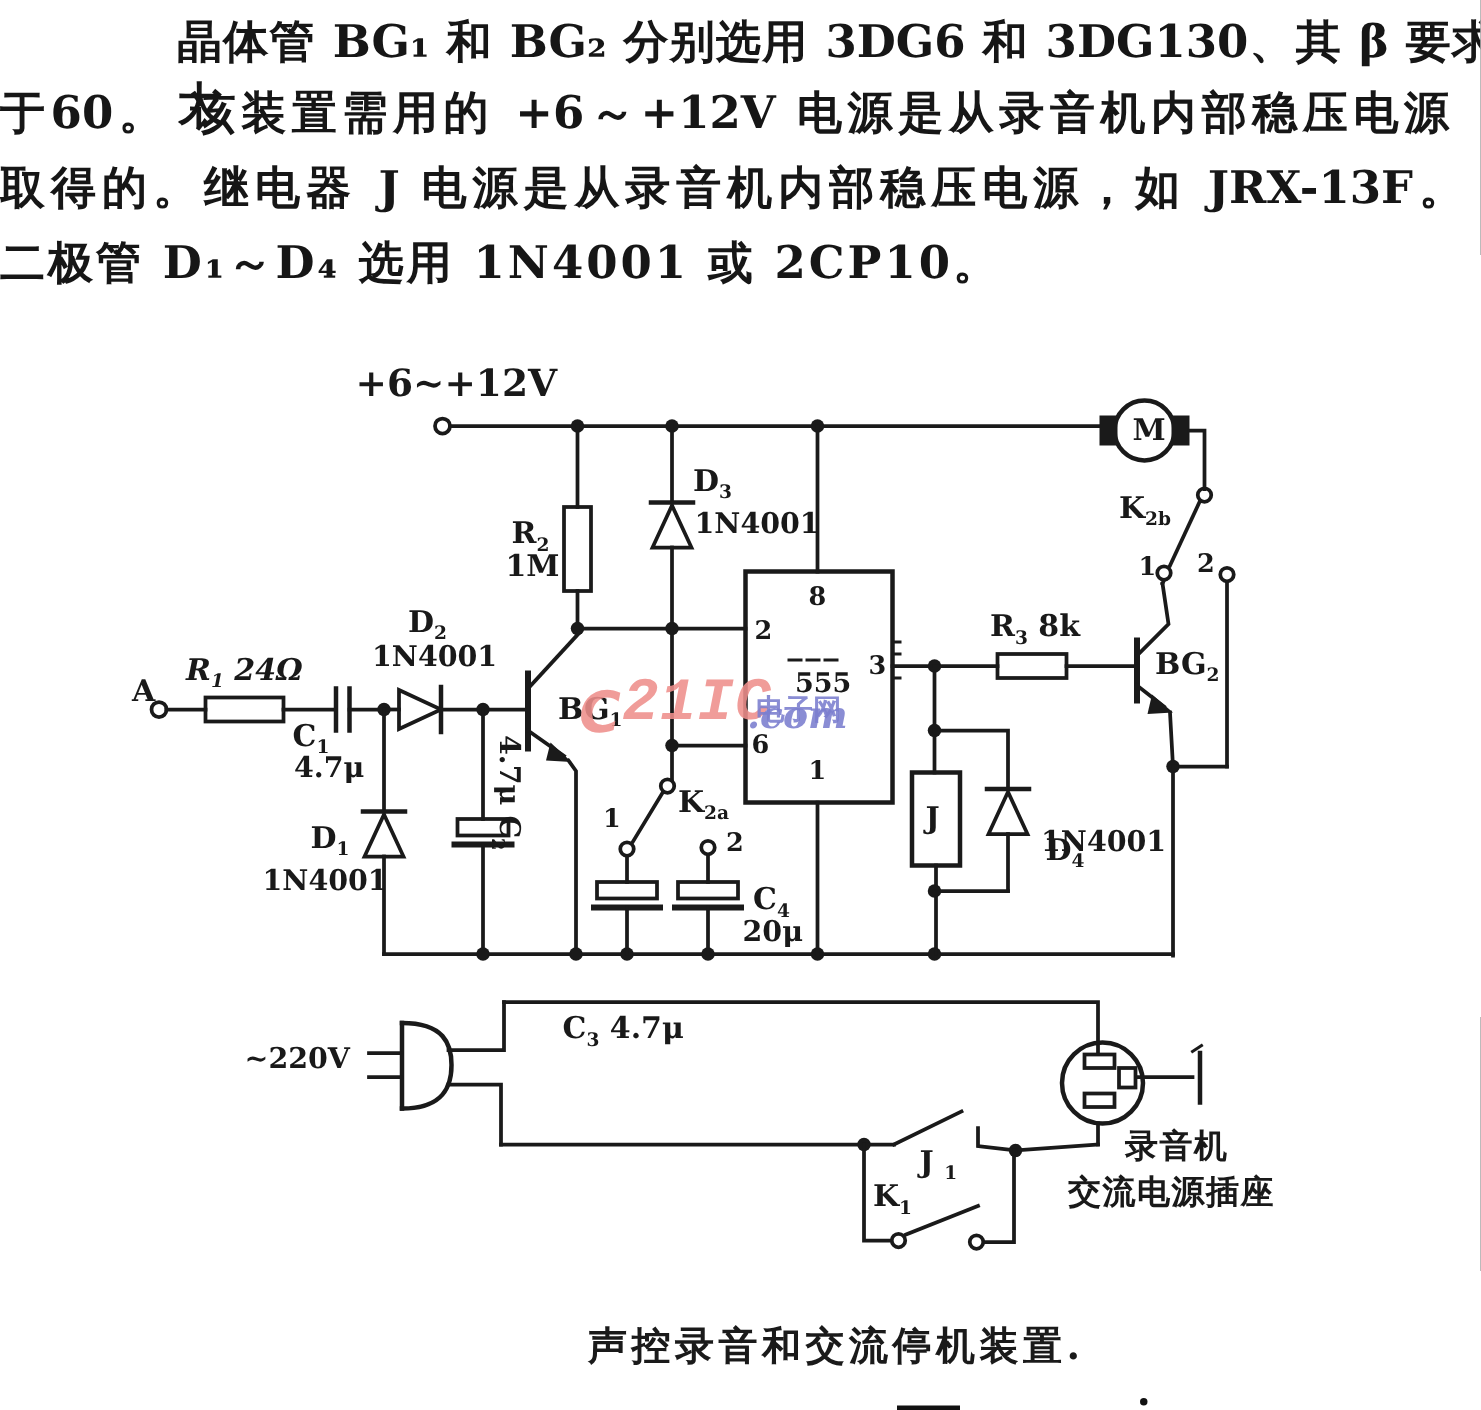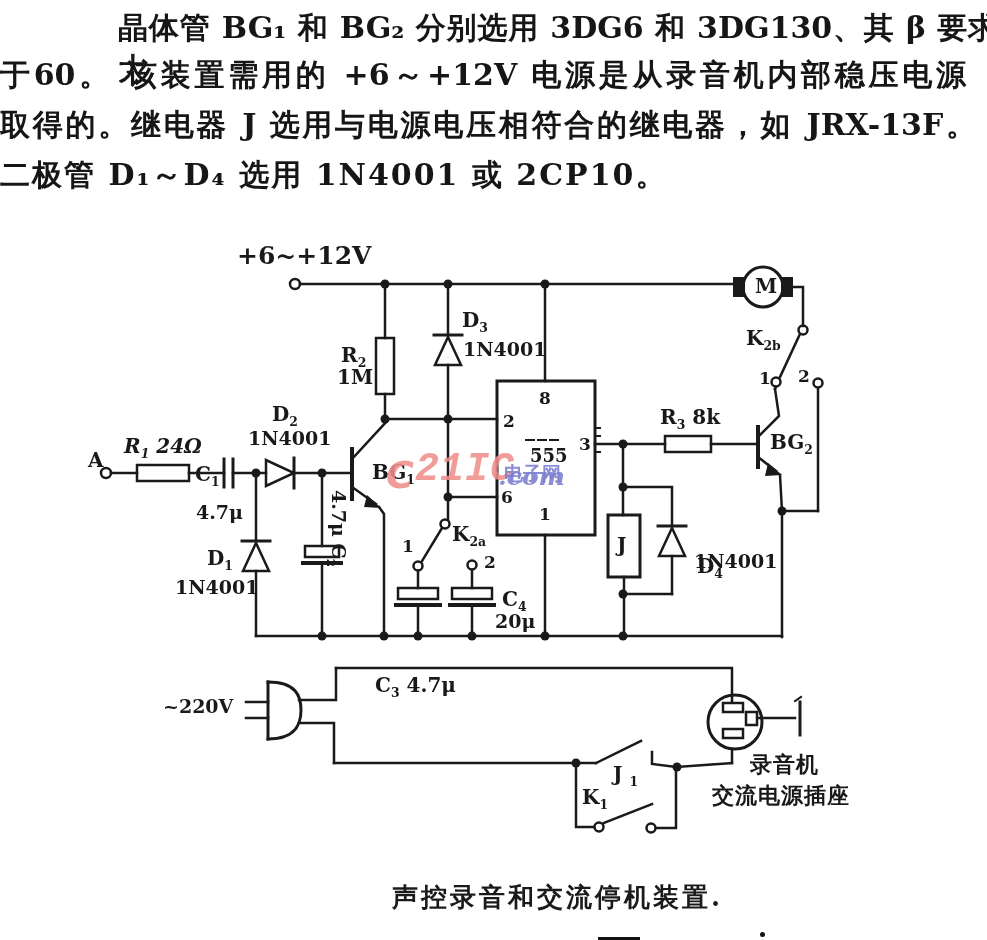--- a/index.html
+++ b/index.html
@@ -16,21 +16,21 @@
   #caption{position:absolute;left:392px;top:880px;font-size:26px;font-weight:bold;letter-spacing:3px;}
   .artifact{position:absolute;background:#111;}
 </style>
 </head>
 <body>
 
 <div id="page">
 
   <div class="para just" style="left:85px;top:8px;width:880px;margin-left:33px;">晶体管 BG₁ 和 BG₂ 分别选用 3DG6 和 3DG130、其 β 要求大</div>
   <div class="para just" style="left:0px;top:55px;width:966px;">于60。 该装置需用的 +6～+12V 电源是从录音机内部稳压电源</div>
-  <div class="para just" style="left:0px;top:105px;width:976px;">取得的。继电器 J 选用与电源电压相符合的继电器，如 JRX-13F。</div>
+  <div class="para just" style="left:0px;top:105px;width:976px;">取得的。继电器 J 电源是从录音机内部稳压电源，如 JRX-13F。</div>
   <div class="para" style="left:0px;top:155px;letter-spacing:2px;">二极管 D₁～D₄ 选用 1N4001 或 2CP10。</div>
 
   <svg id="svgart" width="987" height="940" viewBox="0 0 987 940" fill="none" stroke="#1a1a1a" stroke-width="2.5" stroke-linecap="square">
 
     <g>
       <circle cx="295" cy="284" r="5" fill="#fff"></circle>
       <path d="M300,284 H733"></path>
       <circle cx="385" cy="284" r="4.5" fill="#1a1a1a" stroke="none"></circle>
       <circle cx="448" cy="284" r="4.5" fill="#1a1a1a" stroke="none"></circle>
       <circle cx="545" cy="284" r="4.5" fill="#1a1a1a" stroke="none"></circle>
@@ -228,21 +228,21 @@
       <circle cx="651" cy="828" r="4.5" fill="#fff"></circle>
       <path d="M656,828 H676 M676,828 V767"></path>
     </g>
   </svg>
 
   <span class="lbl" style="left:237px;top:243px;font-size:25px;">+6~+12V</span>
   <span class="lbl" style="left:88px;top:450px;">A</span>
 
   <span class="lbl" style="left:124px;top:436px;font-style:italic;"><span>R</span><sub>1</sub>&nbsp;<span>24Ω</span></span>
 
-  <span class="lbl" style="left:195px;top:464px;"><span>C</span><sub>1</sub></span>
+  <span class="lbl" style="left:195px;top:480px;"><span>C</span><sub>1</sub></span>
   <span class="lbl small" style="left:196px;top:503px;">4.7μ</span>
 
   <span class="lbl" style="left:272px;top:404px;"><span>D</span><sub>2</sub></span>
   <span class="lbl small" style="left:248px;top:429px;">1N4001</span>
 
   <span class="lbl" style="left:207px;top:548px;"><span>D</span><sub>1</sub></span>
   <span class="lbl small" style="left:175px;top:578px;">1N4001</span>
 
   <span class="lbl small" style="left:348px;top:490px;transform:rotate(90deg);transform-origin:0 0;"><span>4.7μ</span>&nbsp;<span>C</span><sub>2</sub></span>
 

